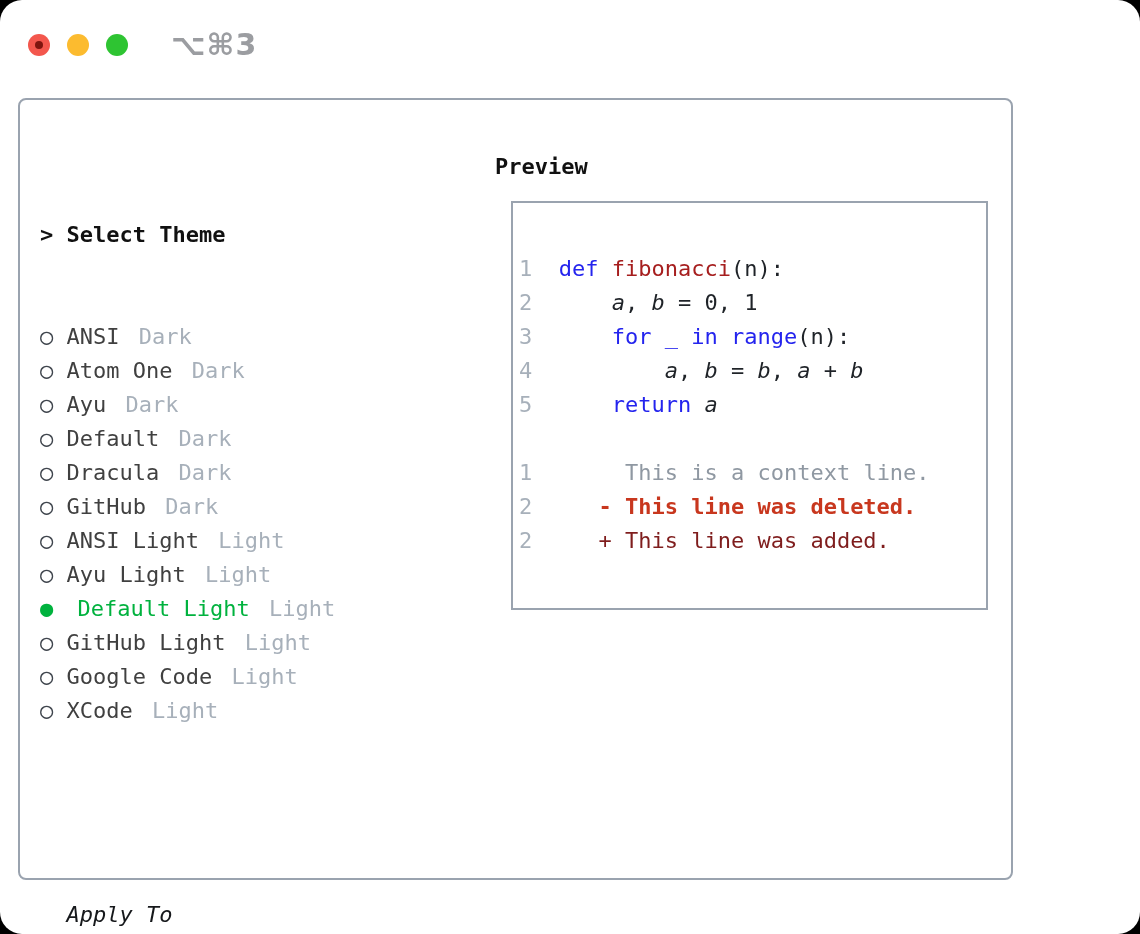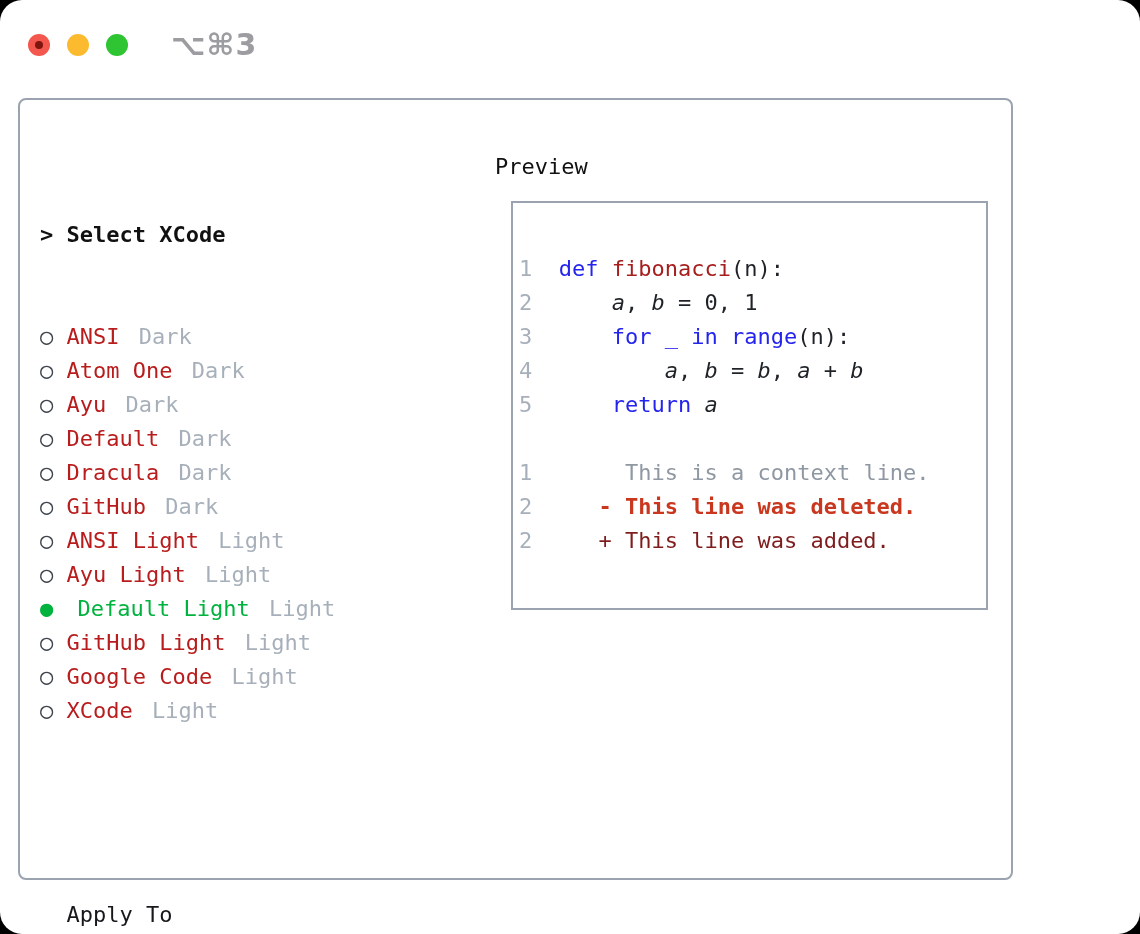--- a/index.html
+++ b/index.html
@@ -21,26 +21,26 @@
   .panel{position:absolute;left:18px;top:98px;width:995px;height:782px;
     box-sizing:border-box;border:2px solid #9aa3af;border-radius:8px;background:#fff;}
   .leftcol{position:absolute;left:20px;top:50px;font-size:22px;line-height:34px;
     white-space:pre;color:#24292f;}
   .line{height:34px;}
   .marker{display:inline-block;width:2ch;color:#3f454d;}
   .marker.sel{color:#00b23e;}
   .prompt{display:inline-block;width:2ch;color:#111;font-weight:bold;}
   .hdr{font-weight:bold;color:#111;}
   .variant{color:#a7b0ba;margin-left:6px;}
-  .theme-name{color:#b91c1c;}
+  .theme-name{color:#404040;}
   .theme-row.selected .theme-name{color:#00b23e;margin-left:11px;}
-  .subhdr{padding-left:2ch;color:#16181b;}
+  .subhdr{padding-left:2ch;color:#16181b;font-style:italic;}
   
   .preview-label{position:absolute;left:475px;top:50px;font-size:22px;line-height:34px;
-    font-weight:normal;color:#111;}
+    font-weight:bold;color:#111;}
   .preview-box{position:absolute;left:491px;top:101px;width:477px;height:409px;
     box-sizing:border-box;border:2px solid #9aa3af;background:#fff;overflow:hidden;}
   .codewrap{padding:49px 0 0 6px;font-size:22px;line-height:34px;white-space:pre;color:#1f2328;}
   .num{display:inline-block;width:2ch;color:#a7b0ba;}
   .kw{color:#2424ee;}
   .fn{color:#a61e1e;}
   .var{font-style:italic;color:#1f2328;}
   .ctx{color:#8f98a2;text-align:right;}
   .del{color:#c8371e;font-weight:bold;}
   .add{color:#7f1d1d;}
@@ -55,21 +55,21 @@
         <span class="inner"></span>
       </span>
     <span class="dot dot-min"></span>
     <span class="dot dot-zoom"></span>
     <span class="shortcut">⌥⌘3</span>
   </div>
 
   <div class="panel">
 
     <div class="leftcol">
-      <div class="line hdr"><span class="prompt">&gt;</span><span>Select XCode</span></div>
+      <div class="line hdr"><span class="prompt">&gt;</span><span>Select Theme</span></div>
       <div><div class="line theme-row"><span class="marker">○</span><span class="theme-name">ANSI</span><span class="variant"> Dark</span></div><div class="line theme-row"><span class="marker">○</span><span class="theme-name">Atom One</span><span class="variant"> Dark</span></div><div class="line theme-row"><span class="marker">○</span><span class="theme-name">Ayu</span><span class="variant"> Dark</span></div><div class="line theme-row"><span class="marker">○</span><span class="theme-name">Default</span><span class="variant"> Dark</span></div><div class="line theme-row"><span class="marker">○</span><span class="theme-name">Dracula</span><span class="variant"> Dark</span></div><div class="line theme-row"><span class="marker">○</span><span class="theme-name">GitHub</span><span class="variant"> Dark</span></div><div class="line theme-row"><span class="marker">○</span><span class="theme-name">ANSI Light</span><span class="variant"> Light</span></div><div class="line theme-row"><span class="marker">○</span><span class="theme-name">Ayu Light</span><span class="variant"> Light</span></div><div class="line theme-row selected"><span class="marker sel">●</span><span class="theme-name">Default Light</span><span class="variant"> Light</span></div><div class="line theme-row"><span class="marker">○</span><span class="theme-name">GitHub Light</span><span class="variant"> Light</span></div><div class="line theme-row"><span class="marker">○</span><span class="theme-name">Google Code</span><span class="variant"> Light</span></div><div class="line theme-row"><span class="marker">○</span><span class="theme-name">XCode</span><span class="variant"> Light</span></div></div>
       <div class="line"></div>
       <div class="line subhdr">Apply To</div>
       
       
       
       
     </div>
 
     <div class="preview-label">Preview</div>

